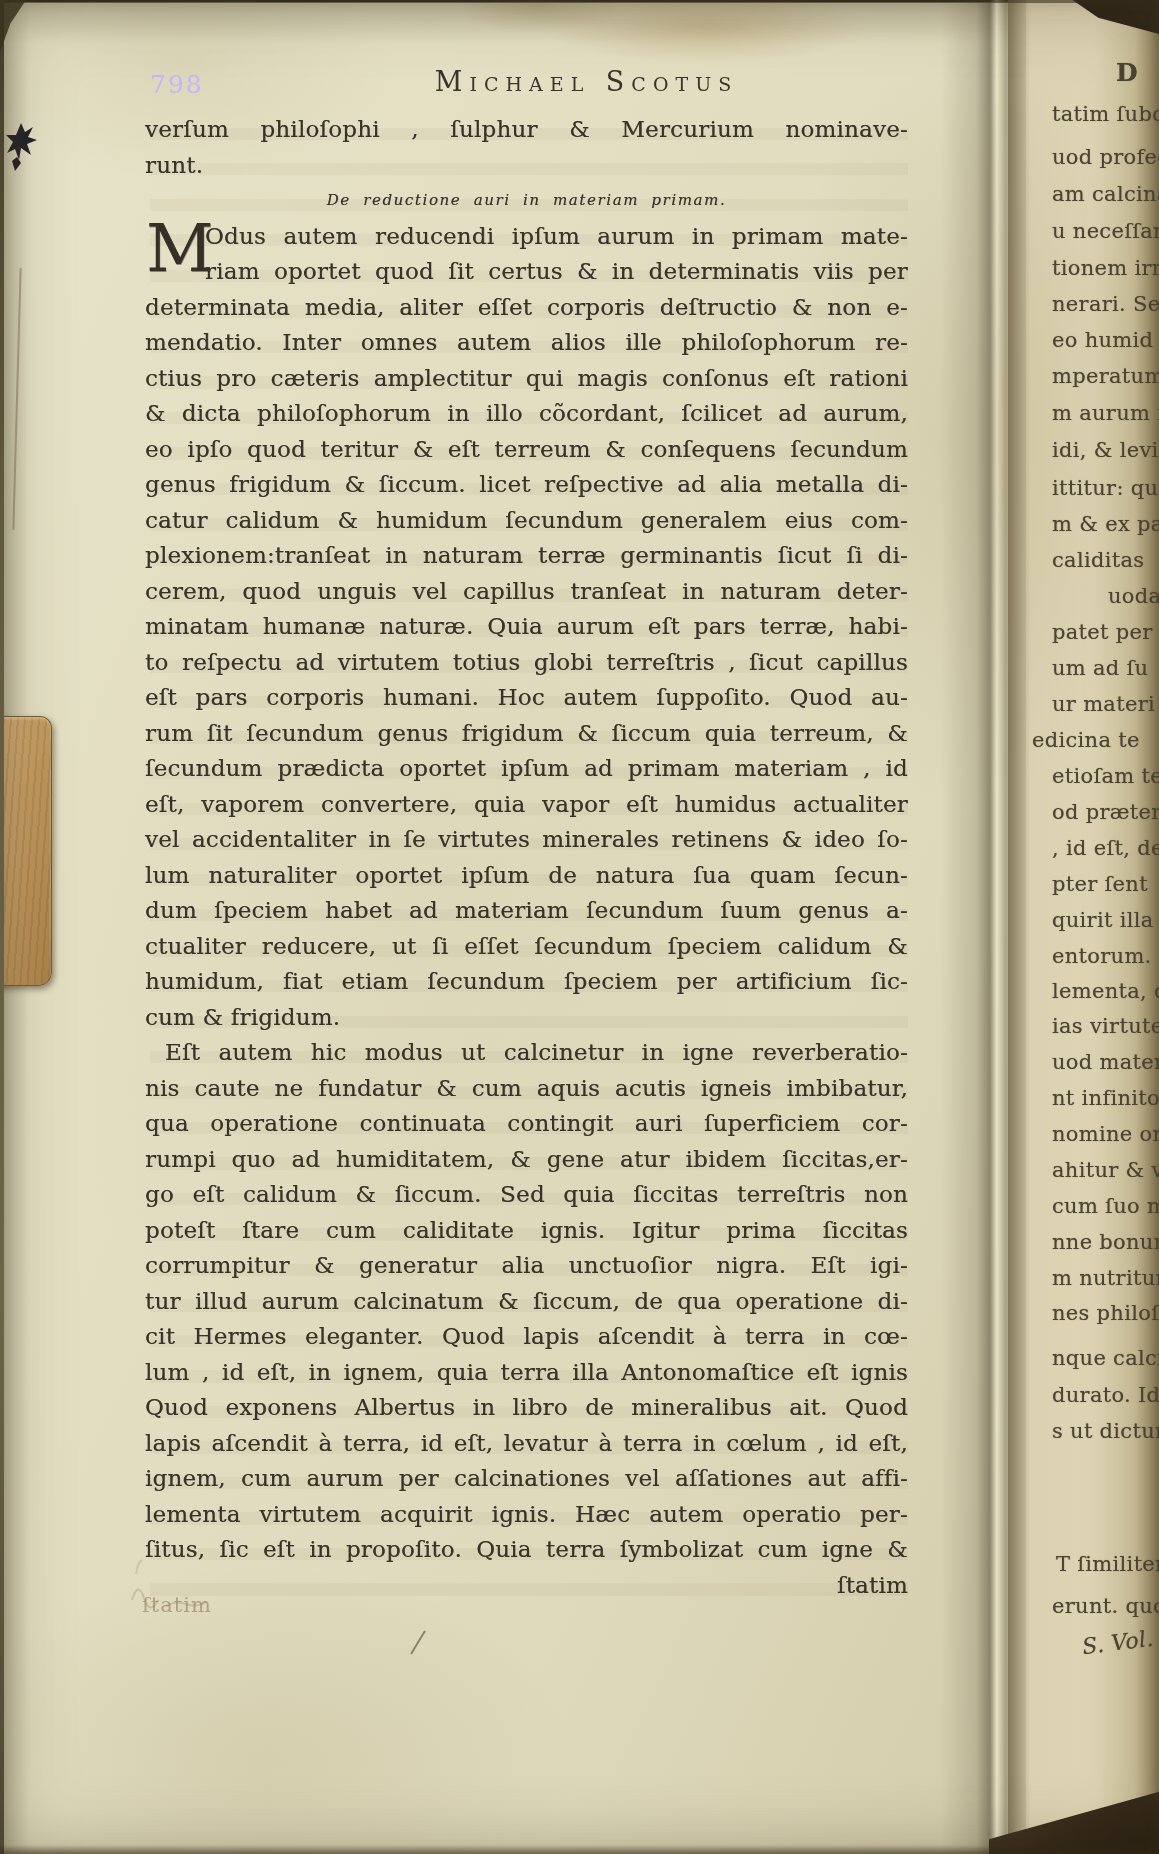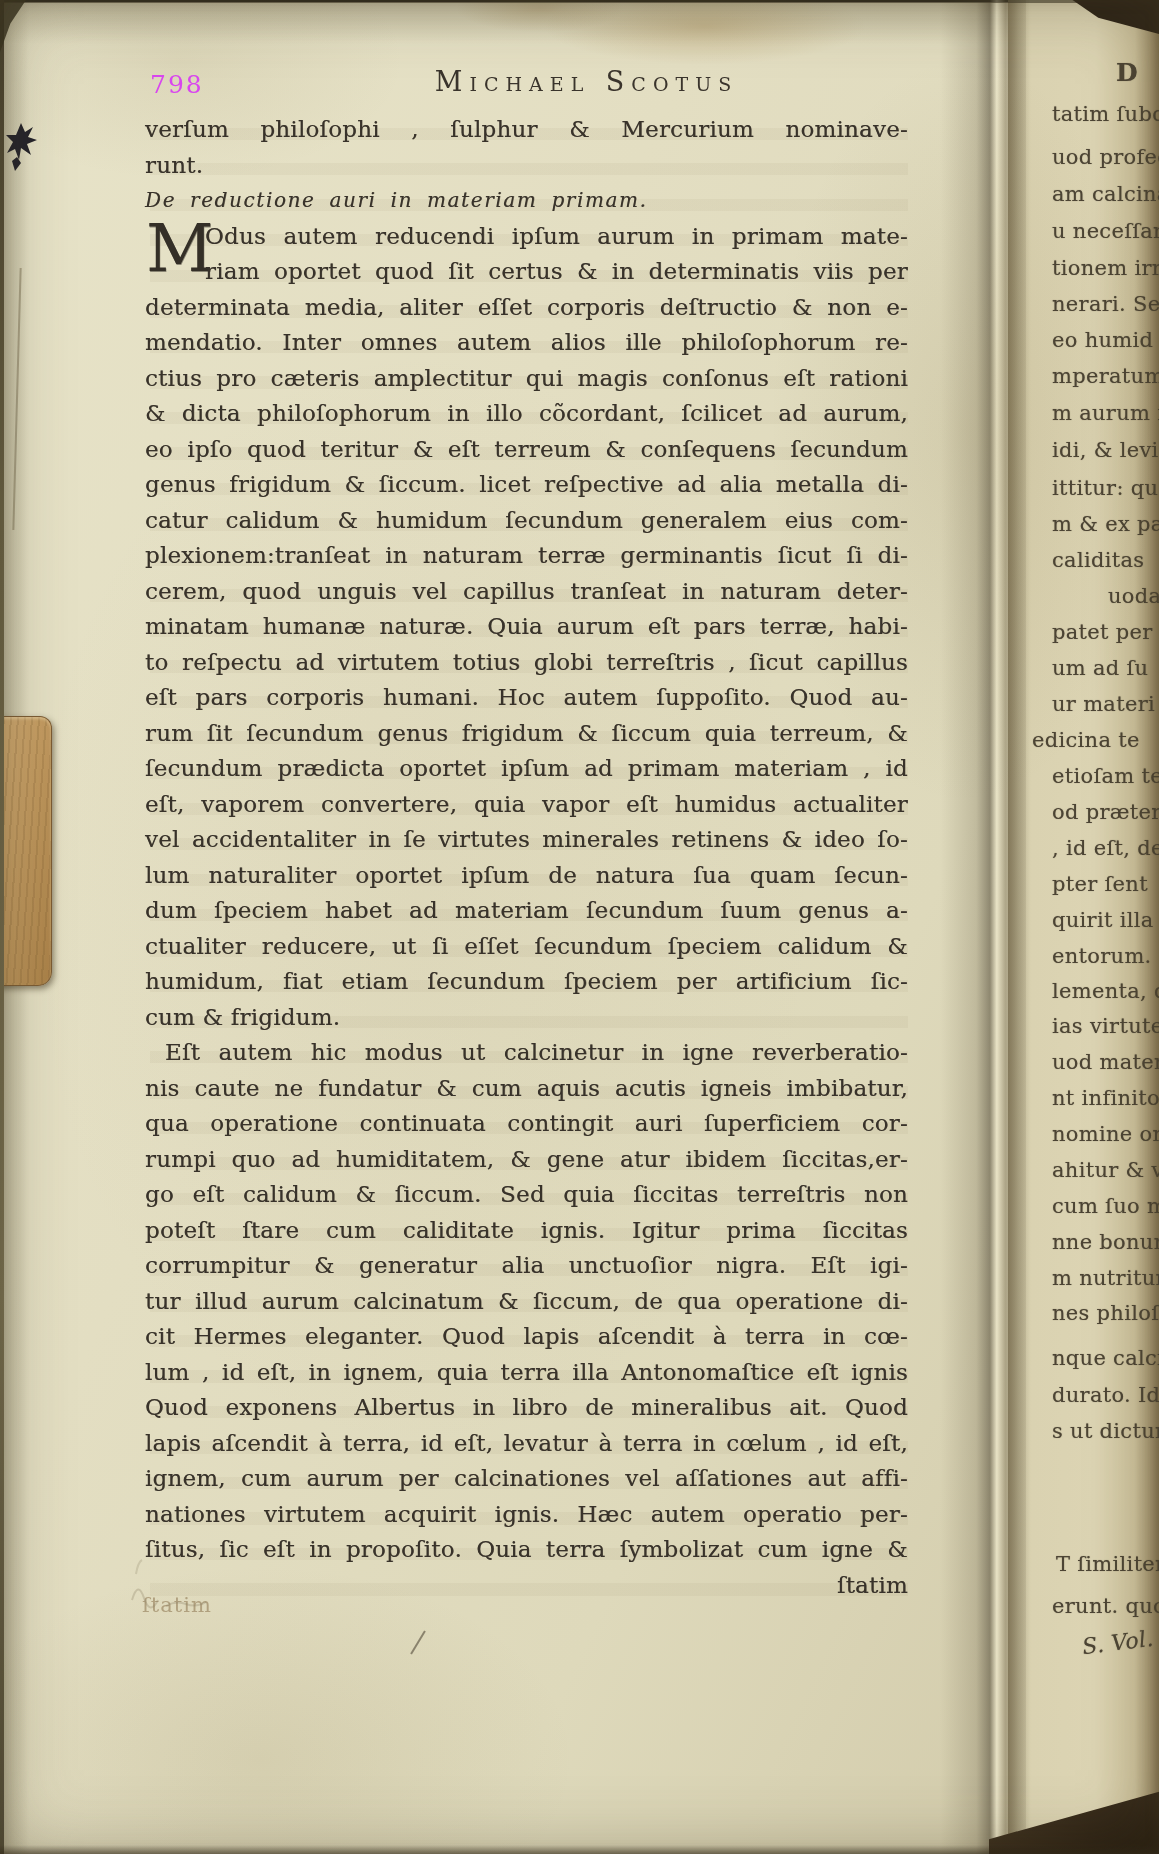--- a/index.html
+++ b/index.html
@@ -60,30 +60,30 @@
       box-shadow:2px 3px 6px rgba(50,38,18,.5), inset 0 2px 3px rgba(255,240,200,.4);}
   .crack{position:absolute;left:16px;top:268px;width:2px;height:262px;
       background:rgba(122,112,84,.5);transform:rotate(1.6deg);}
   .slash-mark{position:absolute;left:417px;top:1629px;width:2px;height:27px;
       background:#6e6553;transform:rotate(31deg);opacity:.75;}
   .squiggle{position:absolute;left:126px;top:1556px;opacity:.5;}
   .ghost-word{position:absolute;left:142px;top:1593px;font-size:21px;
       color:rgba(120,90,52,.45);letter-spacing:1px;filter:blur(.5px);}
 
   
-  .page-num{position:absolute;left:150px;top:70px;font-size:25px;letter-spacing:2px;color:#d946ef;}
+  .page-num{position:absolute;left:150px;top:70px;font-size:25px;letter-spacing:2px;color:#c4b5fd;}
   .running-title{position:absolute;left:205px;top:66px;width:763px;text-align:center;
       font-variant:small-caps;letter-spacing:7px;font-size:27px;color:#3a342c;}
 
   
   .textblock{position:absolute;left:145px;top:112px;width:763px;color:#38322a;}
   .line{height:35.5px;line-height:35.5px;font-size:23px;letter-spacing:.2px;
       text-shadow:.3px .3px .4px rgba(56,50,40,.55);}
   .line.j{text-align:justify;text-align-last:justify;}
-  .line.c{font-style:italic;font-size:20px;letter-spacing:1.6px;word-spacing:6px;}
+  .line.c{text-align:center;font-style:italic;font-size:15px;letter-spacing:1.6px;word-spacing:6px;}
   .line.dc{padding-left:60px;}
   .line.in{text-indent:20px;}
   .line.r{text-align:right;}
   .dropcap{position:absolute;left:146px;top:216px;font-size:66px;line-height:1;
       color:#342f27;text-shadow:.5px .5px .5px rgba(52,47,39,.5);}
 
   
   .frag{position:absolute;white-space:nowrap;font-size:21px;color:#4c4434;
       letter-spacing:.3px;text-shadow:0 0 1px rgba(76,68,52,.55);}
   .frag.hdr{font-size:25px;font-weight:bold;}
@@ -140,21 +140,21 @@
       <div class="line j">rumpi quo ad humiditatem, &amp; gene atur ibidem ſiccitas,er-</div>
       <div class="line j">go eſt calidum &amp; ſiccum. Sed quia ſiccitas terreſtris non</div>
       <div class="line j">poteſt ſtare cum caliditate ignis. Igitur prima ſiccitas</div>
       <div class="line j">corrumpitur &amp; generatur alia unctuoſior nigra. Eſt igi-</div>
       <div class="line j">tur illud aurum calcinatum &amp; ſiccum, de qua operatione di-</div>
       <div class="line j">cit Hermes eleganter. Quod lapis aſcendit à terra in cœ-</div>
       <div class="line j">lum , id eſt, in ignem, quia terra illa Antonomaſtice eſt ignis</div>
       <div class="line j">Quod exponens Albertus in libro de mineralibus ait. Quod</div>
       <div class="line j">lapis aſcendit à terra, id eſt, levatur à terra in cœlum , id eſt,</div>
       <div class="line j">ignem, cum aurum per calcinationes vel aſſationes aut affi-</div>
-      <div class="line j">nationes virtutem acquirit ignis. Hæc autem operatio per-</div>
+      <div class="line j">lementa virtutem acquirit ignis. Hæc autem operatio per-</div>
       <div class="line j">ſitus, ſic eſt in propoſito. Quia terra ſymbolizat cum igne &amp;</div>
       <div class="line r">ſtatim</div>
     </div>
   <div class="ghost-word">ſtatim</div>
 
   <div id="frags">
       <span class="frag hdr" style="left: 1116px; top: 58px;">D</span>
       <span class="frag" style="left: 1052px; top: 102px;">tatim ſubdi</span>
       <span class="frag" style="left: 1052px; top: 145px;">uod profect</span>
       <span class="frag" style="left: 1052px; top: 182px;">am calcina</span>

